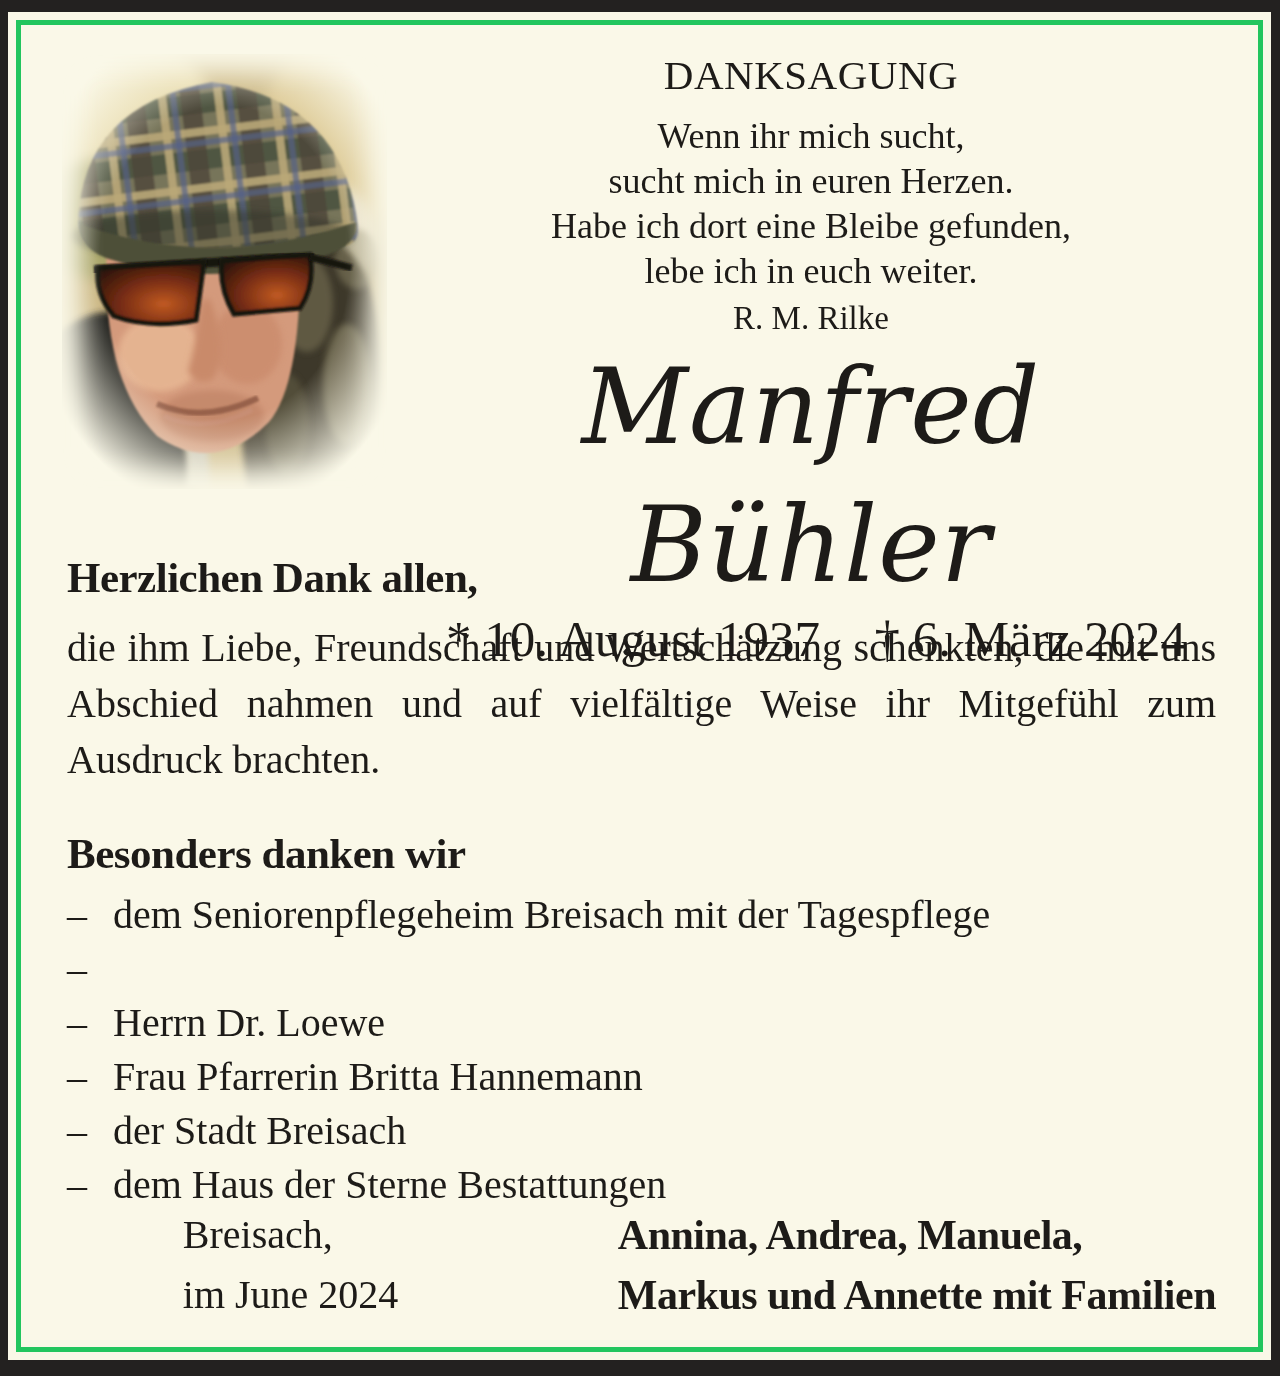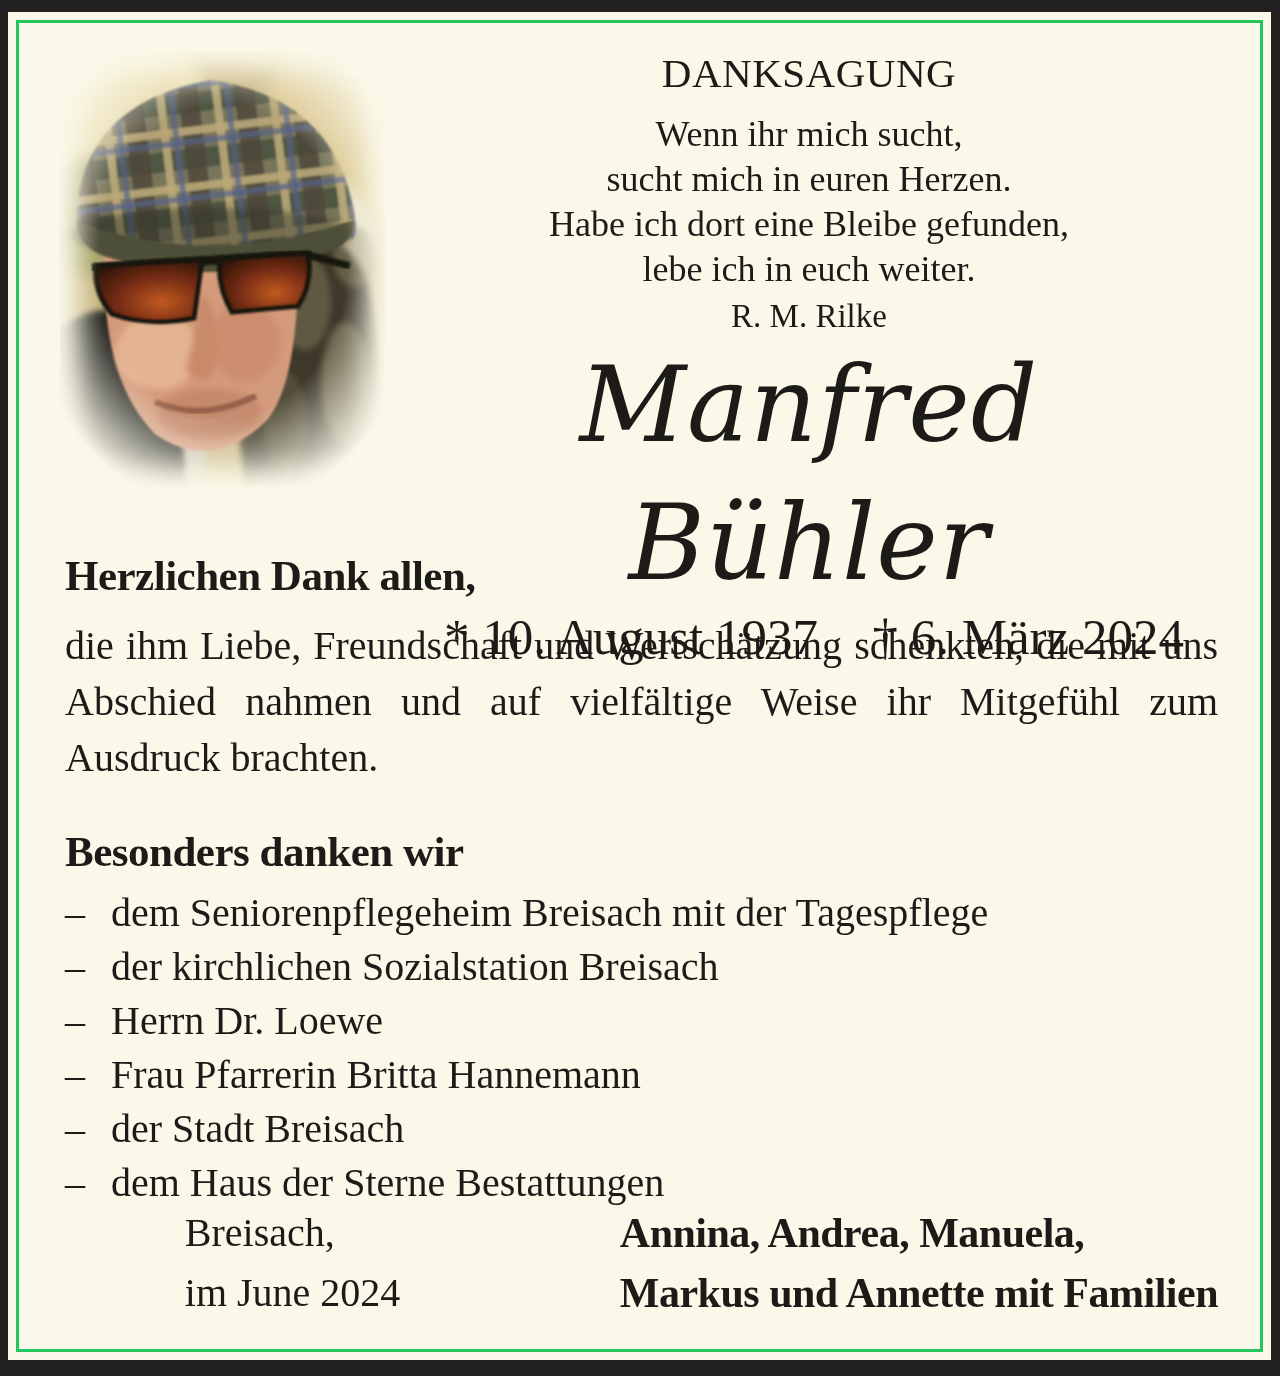--- a/index.html
+++ b/index.html
@@ -1,21 +1,21 @@
 <!DOCTYPE html>
 <html><head>
 <meta charset="utf-8">
 <style>
   html,body{margin:0;padding:0;}
   body{background:#232120;font-family:"Liberation Serif","DejaVu Serif",serif;color:#1d1b18;}
   .page{width:1280px;height:1376px;box-sizing:border-box;background:#232120;
         padding:12px 9px 16px 8px;}
   .mat{width:100%;height:100%;box-sizing:border-box;background:#faf8e8;padding:8px;}
   .inner{width:100%;height:100%;box-sizing:border-box;background:#faf8e8;
-         border:3px solid #22c55e;position:relative;overflow:hidden;}
+         border:5px solid #22c55e;position:relative;overflow:hidden;}
 
   
   .photo{position:absolute;left:41px;top:29px;width:325px;height:435px;}
   .photo svg{display:block;}
   .photo .vignette{position:absolute;inset:0;
      background:radial-gradient(ellipse 62% 58% at 50% 48%, rgba(250,248,232,0) 62%, #faf8e8 100%);
      box-shadow:inset 0 0 26px 14px #faf8e8;}
 
   
   .headcol{position:absolute;left:370px;top:27px;width:840px;text-align:center;}
@@ -137,21 +137,20 @@
       <div class="body-par">die ihm Liebe, Freundschaft und Wertschätzung schenkten, die mit uns Abschied nahmen und auf vielfältige Weise ihr Mitgefühl zum Ausdruck brachten.</div>
 
       <div class="h-bold h2-space">Besonders danken wir</div>
       <div class="thanks-list">
         <div class="li">
           <span class="dash">–</span>
           <span>dem Seniorenpflegeheim Breisach mit der Tagespflege</span>
         </div>
         <div class="li">
           <span class="dash">–</span>
-          <span>der kirchlichen Sozialstation Breisach</span>
         </div>
         <div class="li">
           <span class="dash">–</span>
           <span>Herrn Dr. Loewe</span>
         </div>
         <div class="li">
           <span class="dash">–</span>
           <span>Frau Pfarrerin Britta Hannemann</span>
         </div>
         <div class="li">

